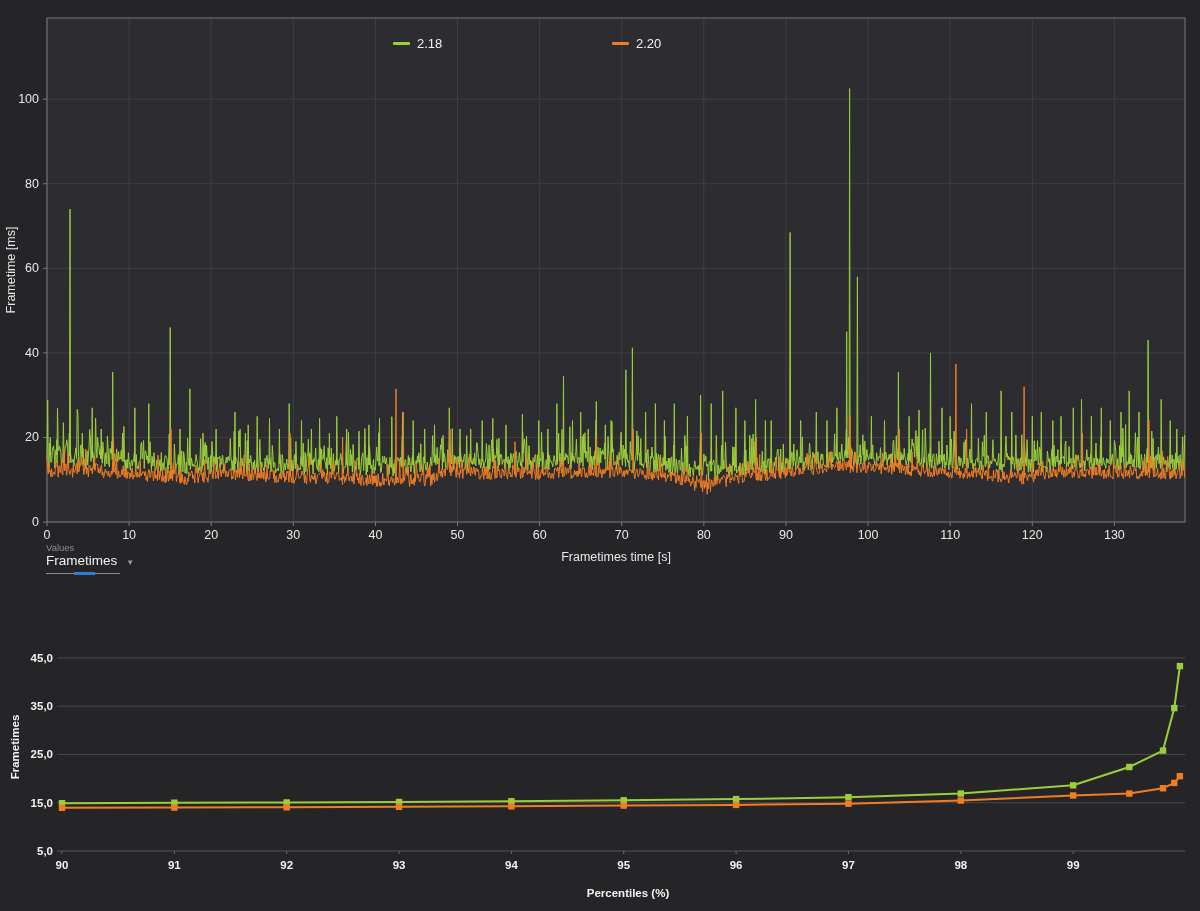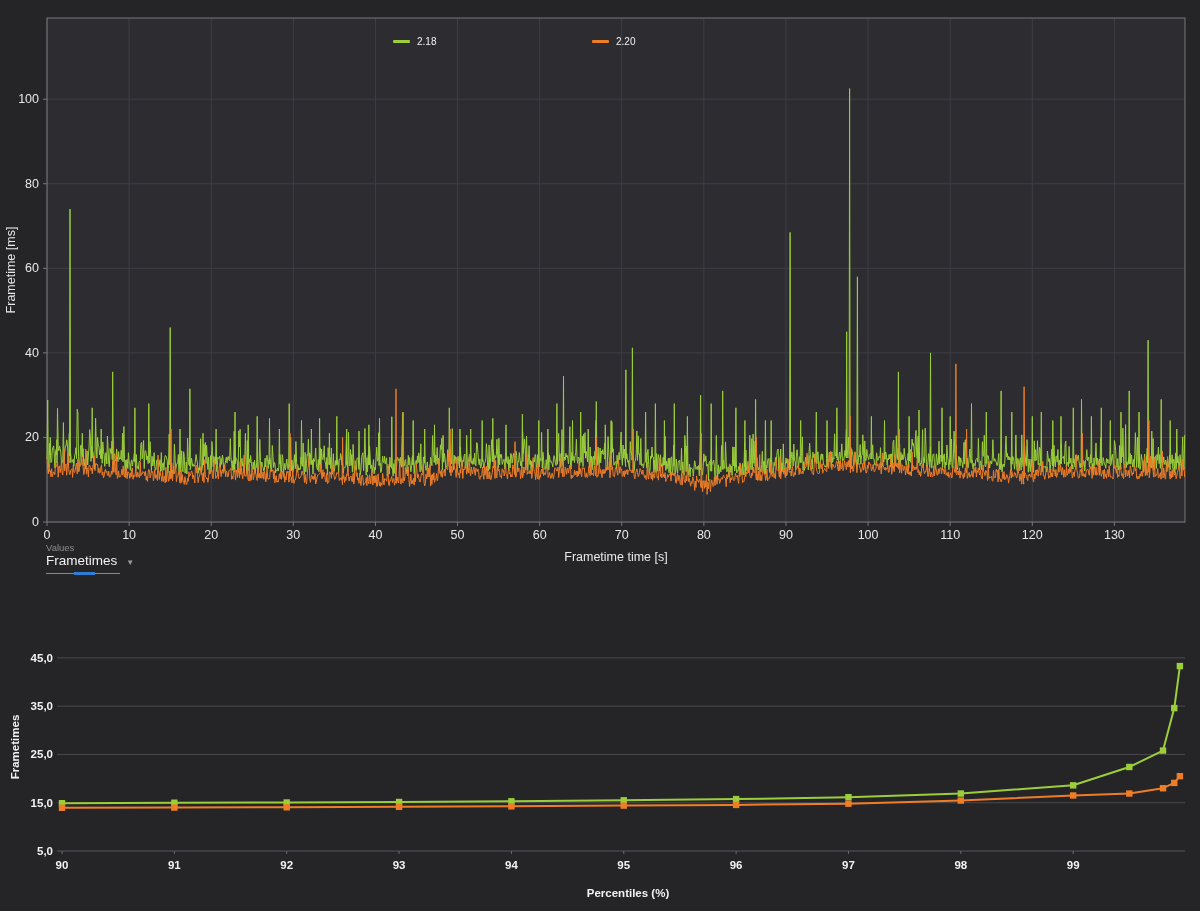--- a/index.html
+++ b/index.html
@@ -1,21 +1,21 @@
 <!DOCTYPE html>
 <html><head>
 <meta charset="utf-8">
 <style>
   html,body{margin:0;padding:0;background:#252528;}
   .page{position:relative;width:1200px;height:911px;background:#252528;overflow:hidden;
         font-family:"Liberation Sans","DejaVu Sans",sans-serif;}
   svg text{font-family:"Liberation Sans","DejaVu Sans",sans-serif;}
   .overlay{position:absolute;color:#e8e8e8;}
   .legend-item{position:absolute;display:flex;align-items:center;gap:7px;
-               font-size:10px;color:#f2f2f2;}
+               font-size:13px;color:#f2f2f2;}
   .legend-dash{display:inline-block;width:17px;height:3px;border-radius:1px;}
   .axis-title{font-size:12.5px;color:#e8e8e8;white-space:nowrap;}
   .axis-title.rot{transform:translate(-50%,-50%) rotate(-90deg);}
   .axis-title.ctr{transform:translateX(-50%);}
   .axis-title.bold{font-weight:bold;font-size:11.5px;color:#f2f2f2;}
   .values-panel{position:absolute;left:46px;top:542px;width:80px;}
   .values-caption{font-size:9.5px;color:#8d8d92;margin-bottom:0;}
   .dd-row{display:flex;align-items:center;gap:9px;cursor:pointer;}
   .dd-label{font-size:13.5px;color:#f2f2f2;}
   .dd-caret{font-size:8px;color:#9a9aa0;padding-top:3px;}
@@ -153,28 +153,28 @@
       <rect x="1159.8299999999995" y="785.036" width="6.4" height="6.4" fill="#ef7d26"></rect>
       <rect x="1171.0650000000005" y="779.7252" width="6.4" height="6.4" fill="#ef7d26"></rect>
       <rect x="1176.6825000000001" y="772.9659999999999" width="6.4" height="6.4" fill="#ef7d26"></rect>
     </svg>
 
   
   <div class="legend-item" style="left:393px;top:36px;">
     <span class="legend-dash" style="background-color: rgb(155, 206, 58);"></span>
     <span>2.18</span>
   </div>
-  <div class="legend-item" style="left:592px;top:36px;">
+  <div class="legend-item" style="left:612px;top:36px;">
     <span class="legend-dash" style="background-color: rgb(239, 125, 38);"></span>
     <span>2.20</span>
   </div>
 
   
   <div class="overlay axis-title rot" style="left:11px;top:270px;">Frametime [ms]</div>
-  <div class="overlay axis-title ctr" style="left:616px;top:550px;">Frametime time [s]</div>
+  <div class="overlay axis-title ctr" style="left:616px;top:550px;">Frametimes time [s]</div>
   <div class="overlay axis-title rot bold" style="left:15px;top:747px;">Frametimes</div>
   <div class="overlay axis-title ctr bold" style="left:628px;top:887px;">Percentiles (%)</div>
 
   
   <div class="values-panel">
     <div class="values-caption">Values</div>
     <div class="dd-row">
       <span class="dd-label">Frametimes</span>
       <span class="dd-caret">▼</span>
     </div>

